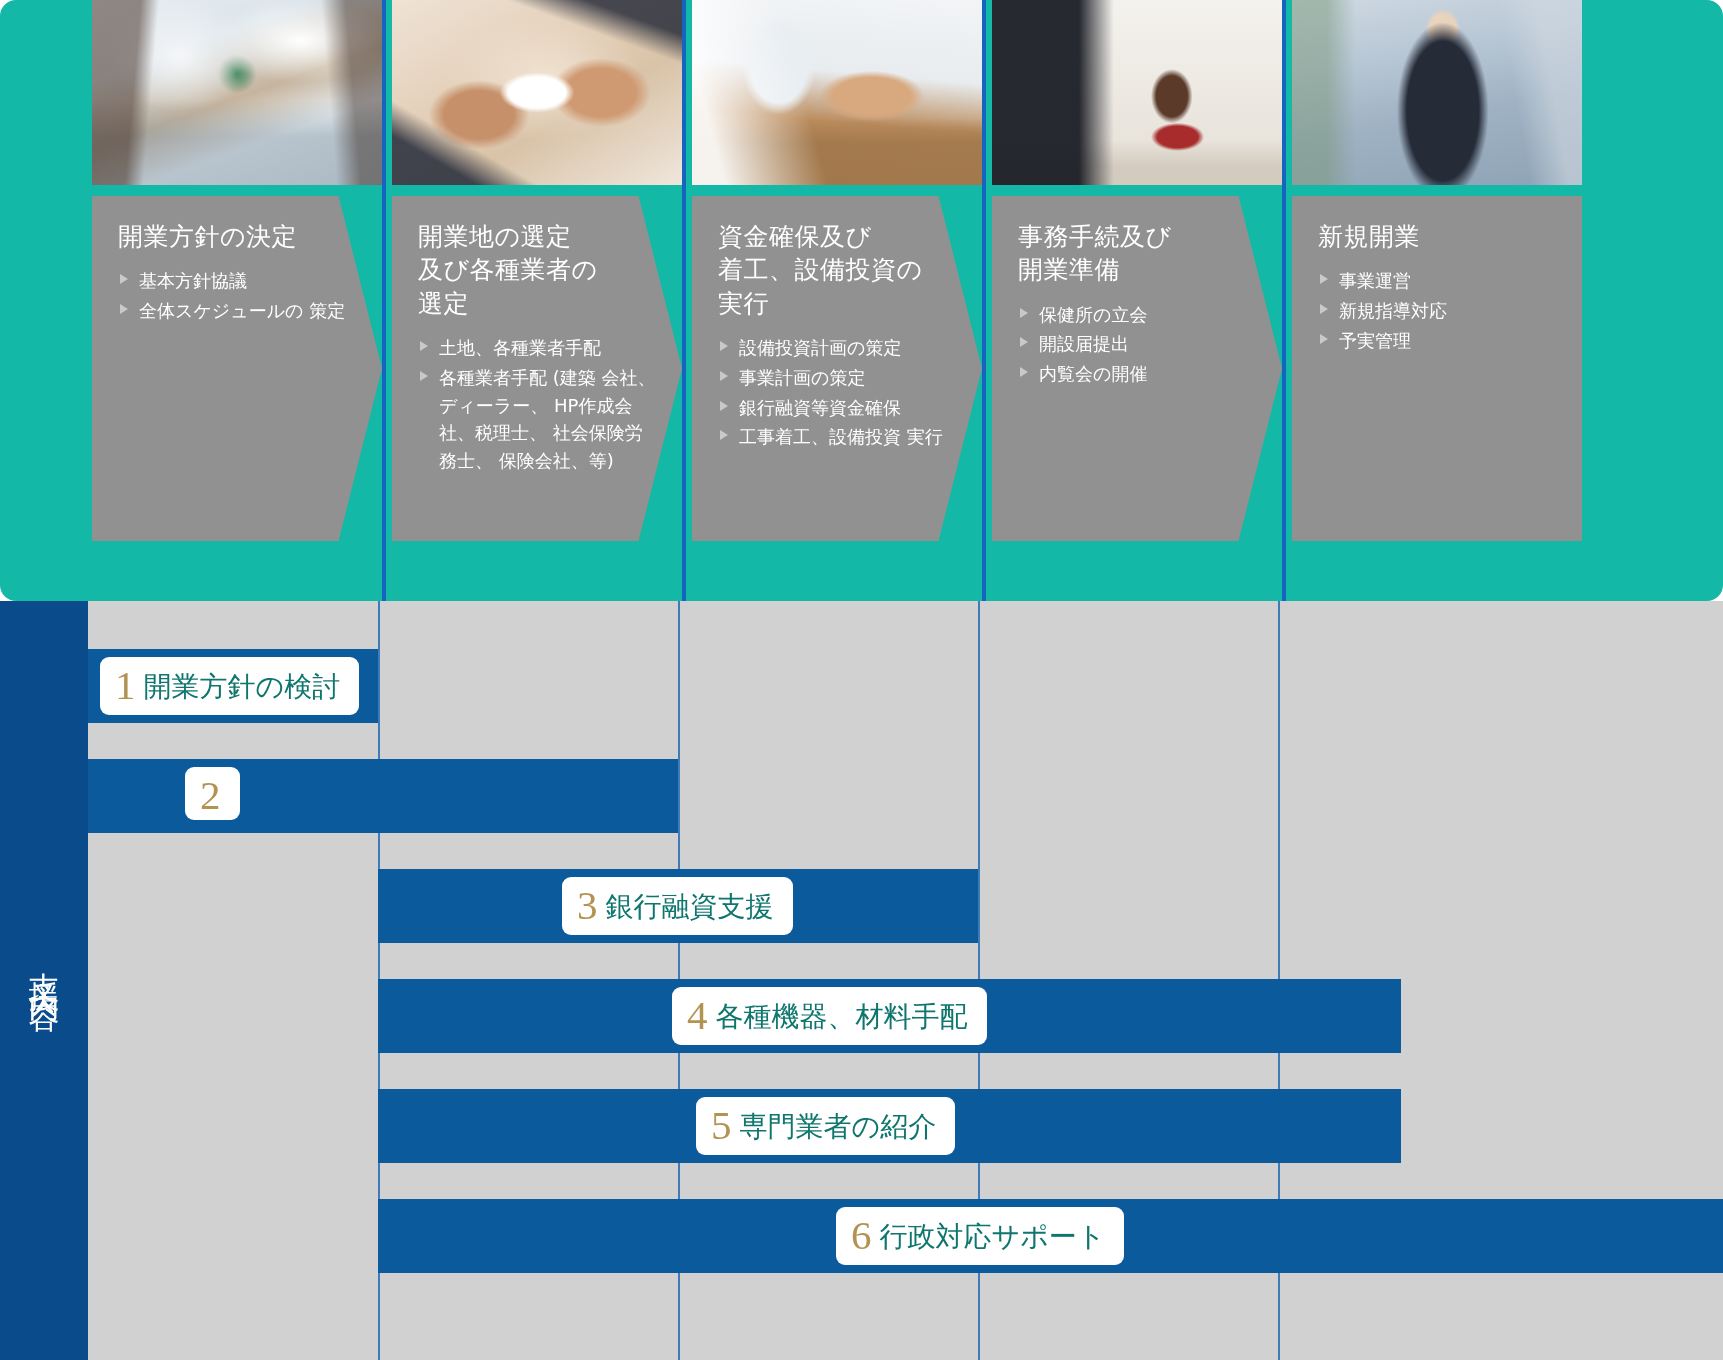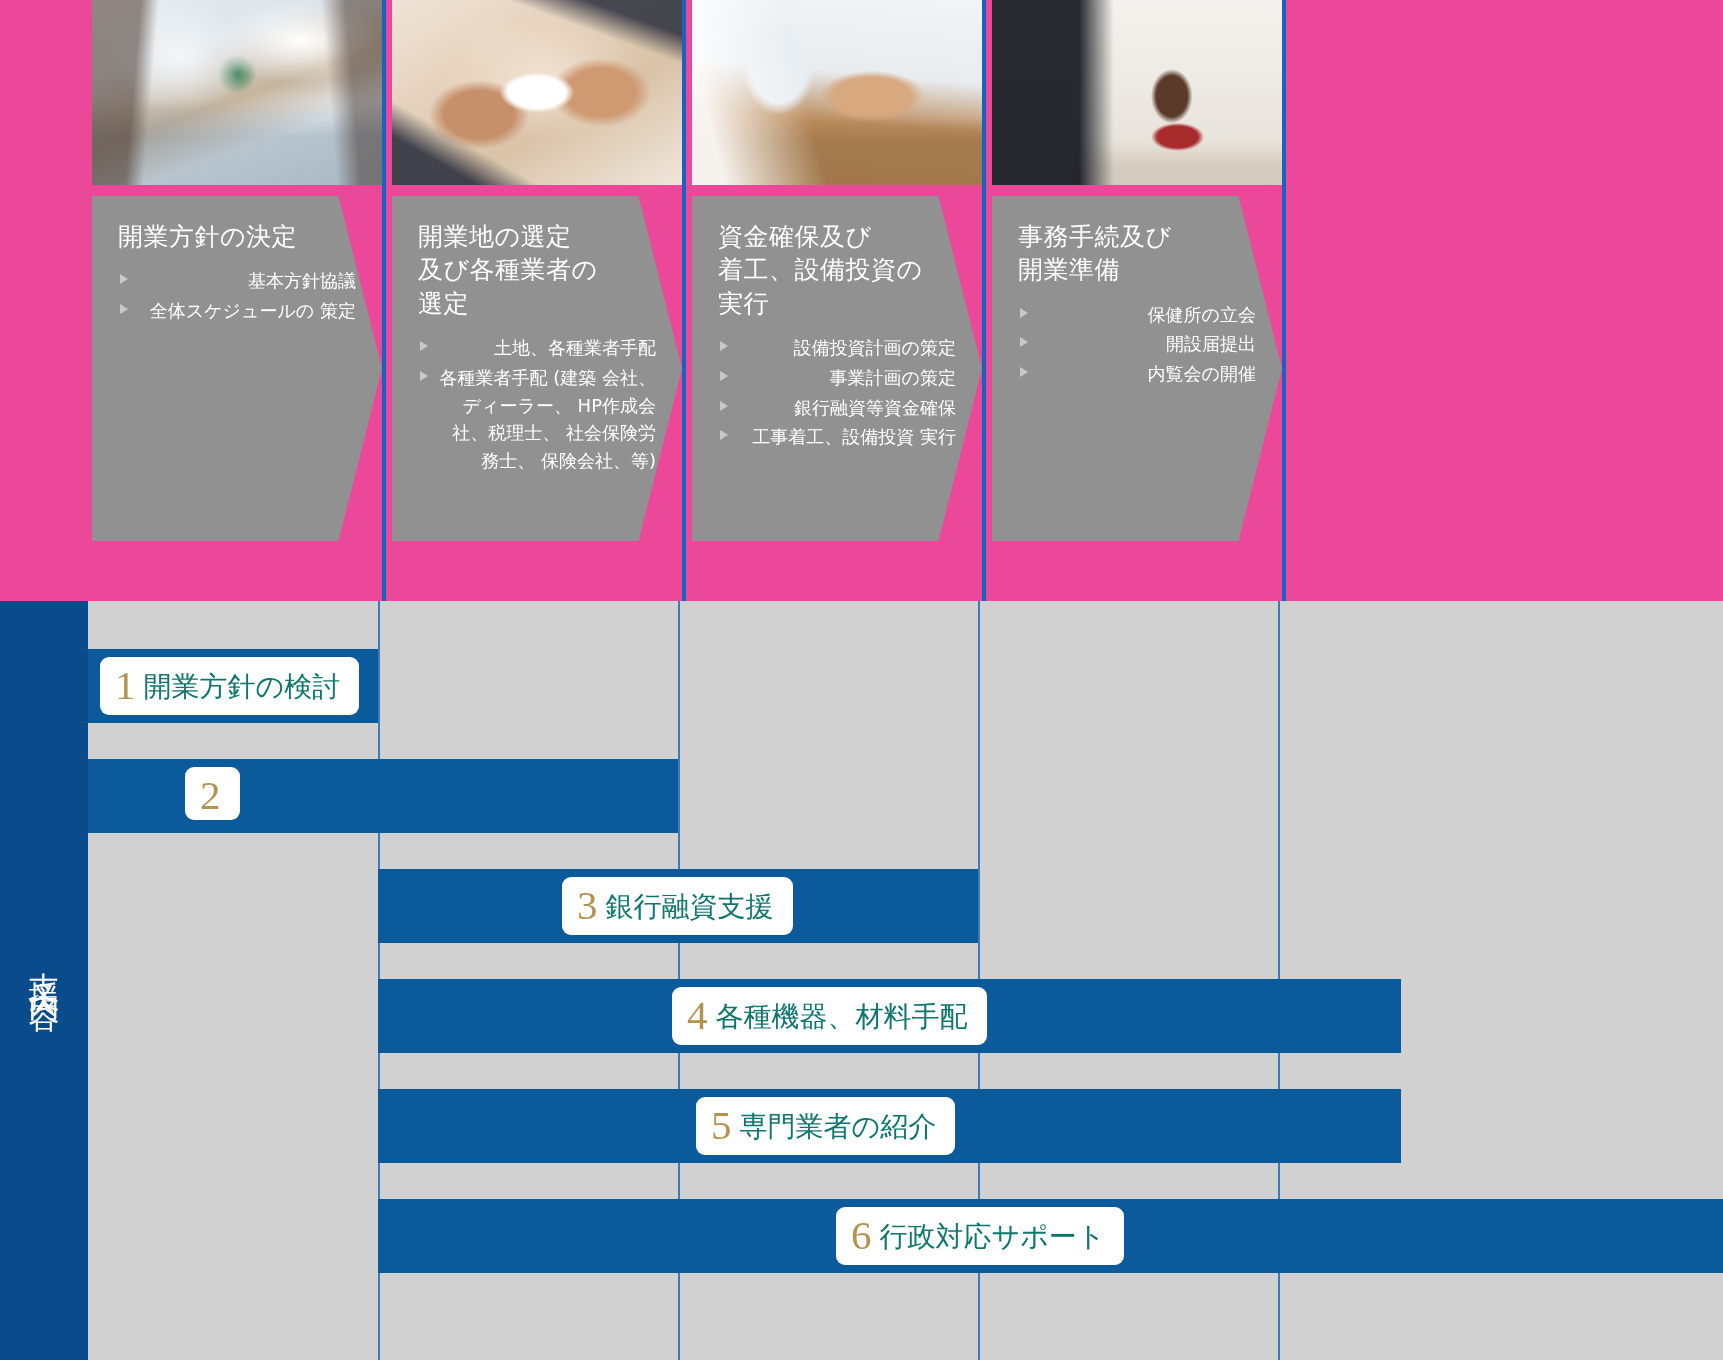--- a/index.html
+++ b/index.html
@@ -4,21 +4,22 @@
 <style>
   * { box-sizing: border-box; margin:0; padding:0; }
   html,body { width:1723px; height:1360px; background:#ffffff; }
   body { font-family:"Liberation Serif","DejaVu Serif",serif; }
 
   #root { position:relative; width:1723px; height:1360px; overflow:hidden; }
 
   
   #phases {
     position:absolute; left:0; top:0; width:1723px; height:601px;
-    background:#ec4899;
+    background:#14b8a6;
+    border-radius:16px;
   }
   .phase-col { position:absolute; top:0; height:601px; }
   .phase-divider {
     position:absolute; top:0; width:4px; height:601px;
     background:#1565c0;
   }
 
   
   .photo {
     position:absolute; left:0; top:0; width:100%; height:185px;
@@ -50,21 +51,21 @@
     font-family:"DejaVu Sans","Liberation Sans",sans-serif;
     font-size:18px;
   }
   .chev-list li .tri {
     position:absolute; left:2px; top:7px;
     width:0; height:0;
     border-left:8px solid #c9c9c9;
     border-top:5.5px solid transparent;
     border-bottom:5.5px solid transparent;
   }
-  .chev-list li .txt { display:block;text-align:right; }
+  .chev-list li .txt { display:block; }
 
   
   #gantt {
     position:absolute; left:0; top:601px; width:1723px; height:759px;
     background:#d1d1d1;
   }
   #side-label {
     position:absolute; left:0; top:0; width:88px; height:759px;
     background:#0a4c8b;
     display:flex; align-items:center; justify-content:center;
@@ -241,20 +242,50 @@
             <li>
                 <span class="tri"></span>
                 <span class="txt">内覧会の開催</span>
               </li>
           </ul>
         </div>
       </div>
     </div>
     <div class="phase-divider" style="left:1282px;"></div>
 
+    <div class="phase-col" style="left:1292px;width:290px;">
+      <div class="photo">
+        <div class="ph" style="background:
+          linear-gradient(170deg,#cfd9e2 0%,#b9c8d6 30%,#9fb2c3 60%,#8fa3b6 100%);"></div>
+        <div class="ph" style="background:
+          linear-gradient(90deg, rgba(120,150,120,.5) 0 12%, rgba(120,150,120,0) 22%),
+          radial-gradient(ellipse 62px 120px at 52% 60%, #262b38 0 58%, rgba(38,43,56,0) 74%),
+          radial-gradient(ellipse 22px 26px at 52% 16%, #e8d3bd 0 60%, rgba(232,211,189,0) 80%),
+          linear-gradient(260deg, rgba(210,218,226,.6) 0 14%, rgba(210,218,226,0) 26%);"></div>
+      </div>
+      <div class="chev flat">
+        <div class="chev-inner">
+          <div class="chev-title">新規開業</div>
+          <ul class="chev-list">
+            <li>
+                <span class="tri"></span>
+                <span class="txt">事業運営</span>
+              </li>
+            <li>
+                <span class="tri"></span>
+                <span class="txt">新規指導対応</span>
+              </li>
+            <li>
+                <span class="tri"></span>
+                <span class="txt">予実管理</span>
+              </li>
+          </ul>
+        </div>
+      </div>
+    </div>
 
   </div>
 
   <div id="gantt">
 
     <div id="side-label">
       <span class="vtext">支援内容</span>
     </div>
 
     <div id="track">

